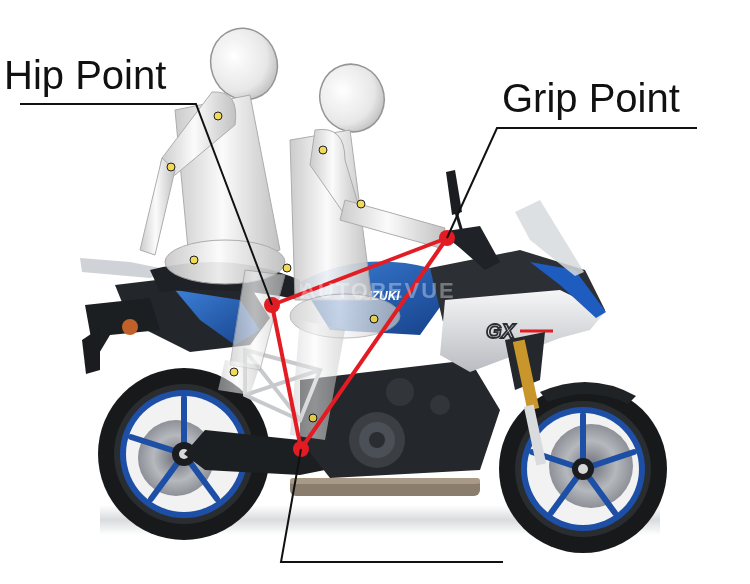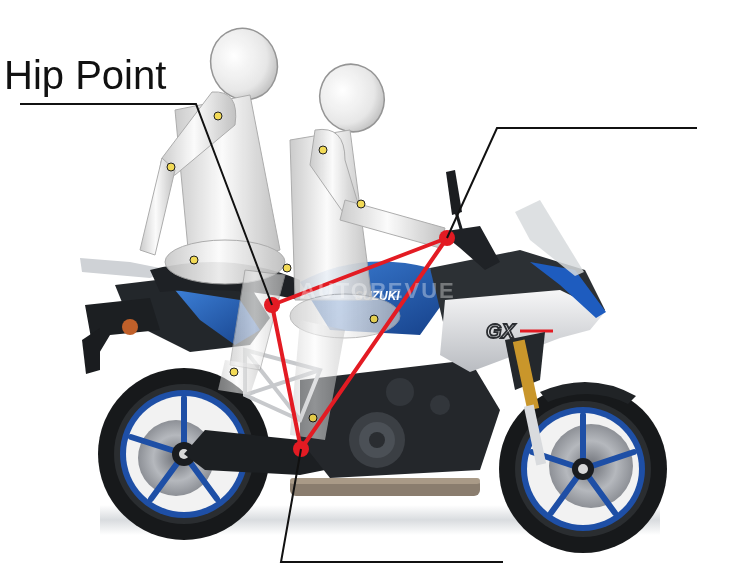--- a/index.html
+++ b/index.html
@@ -193,13 +193,14 @@
       <polyline points="697,128 497,128 447,238"></polyline>
       <polyline points="503,562 281,562 301,449"></polyline>
     </g>
   </svg>
 
   <div id="watermark">
     <div>AUTOREVUE</div>
   </div>
 
   <div id="hip-label" class="label">Hip Point</div>
+  <div id="grip-label" class="label">Grip Point</div>
 </div>
 
 </body></html>

